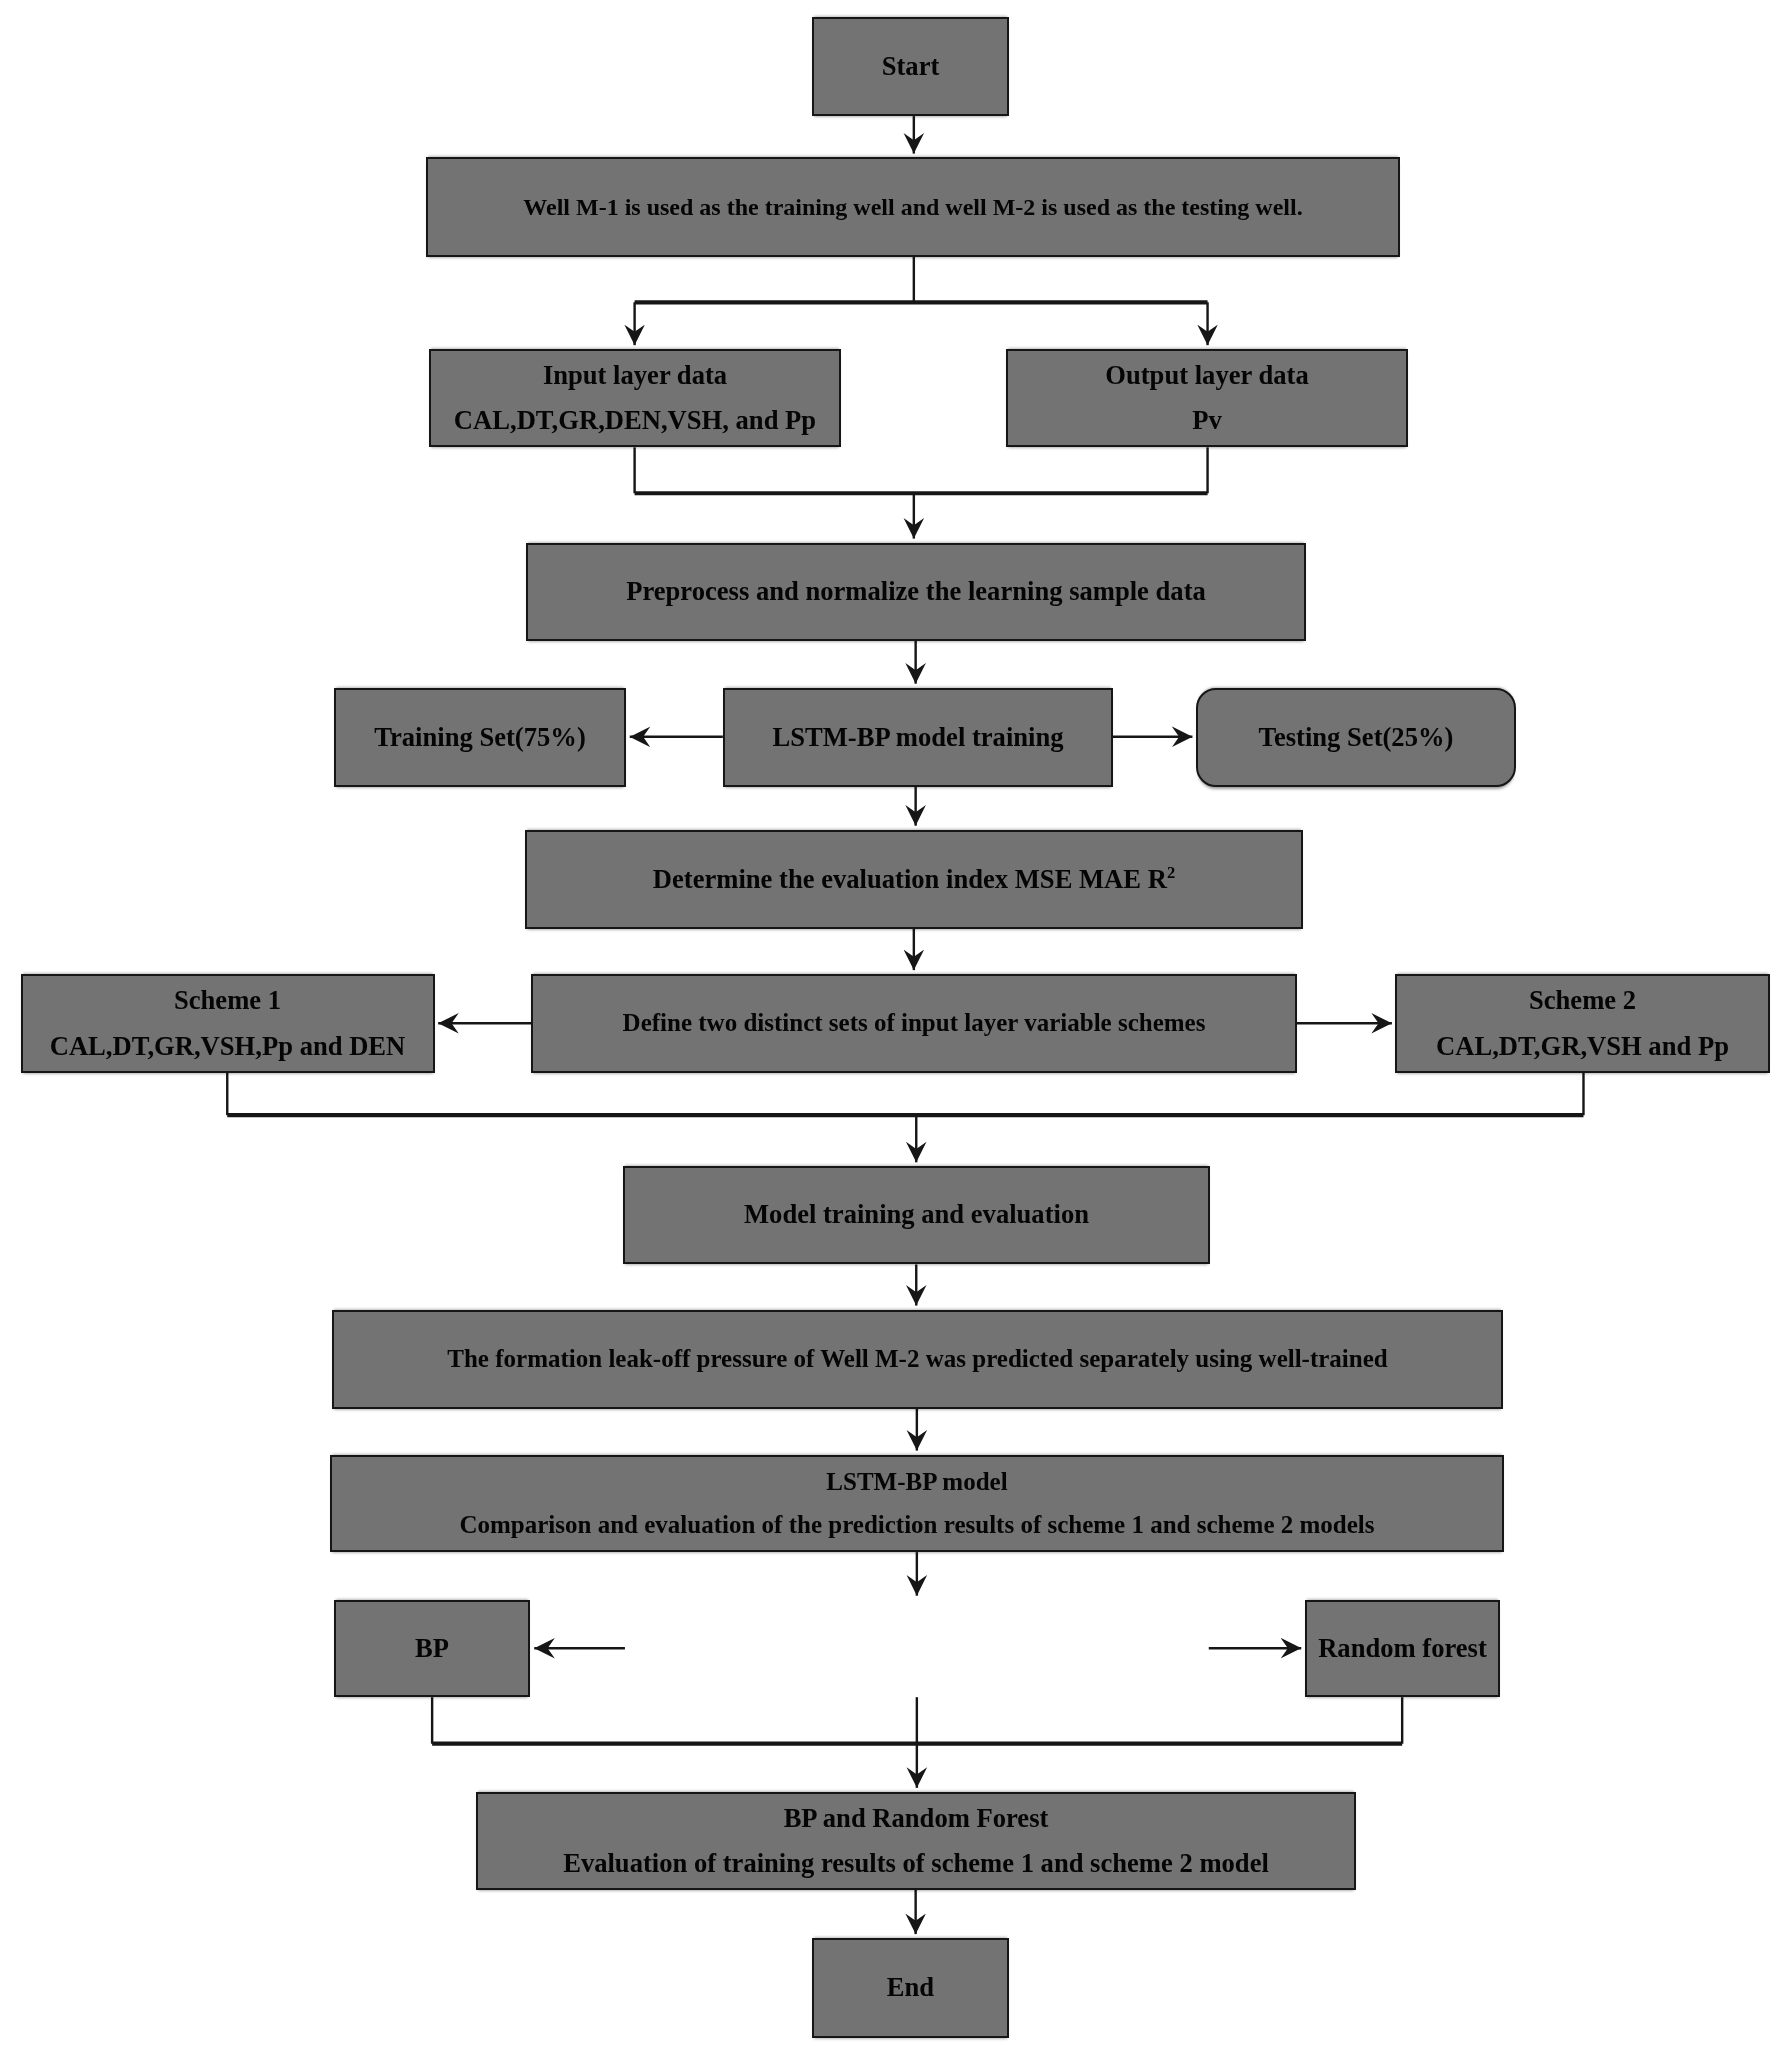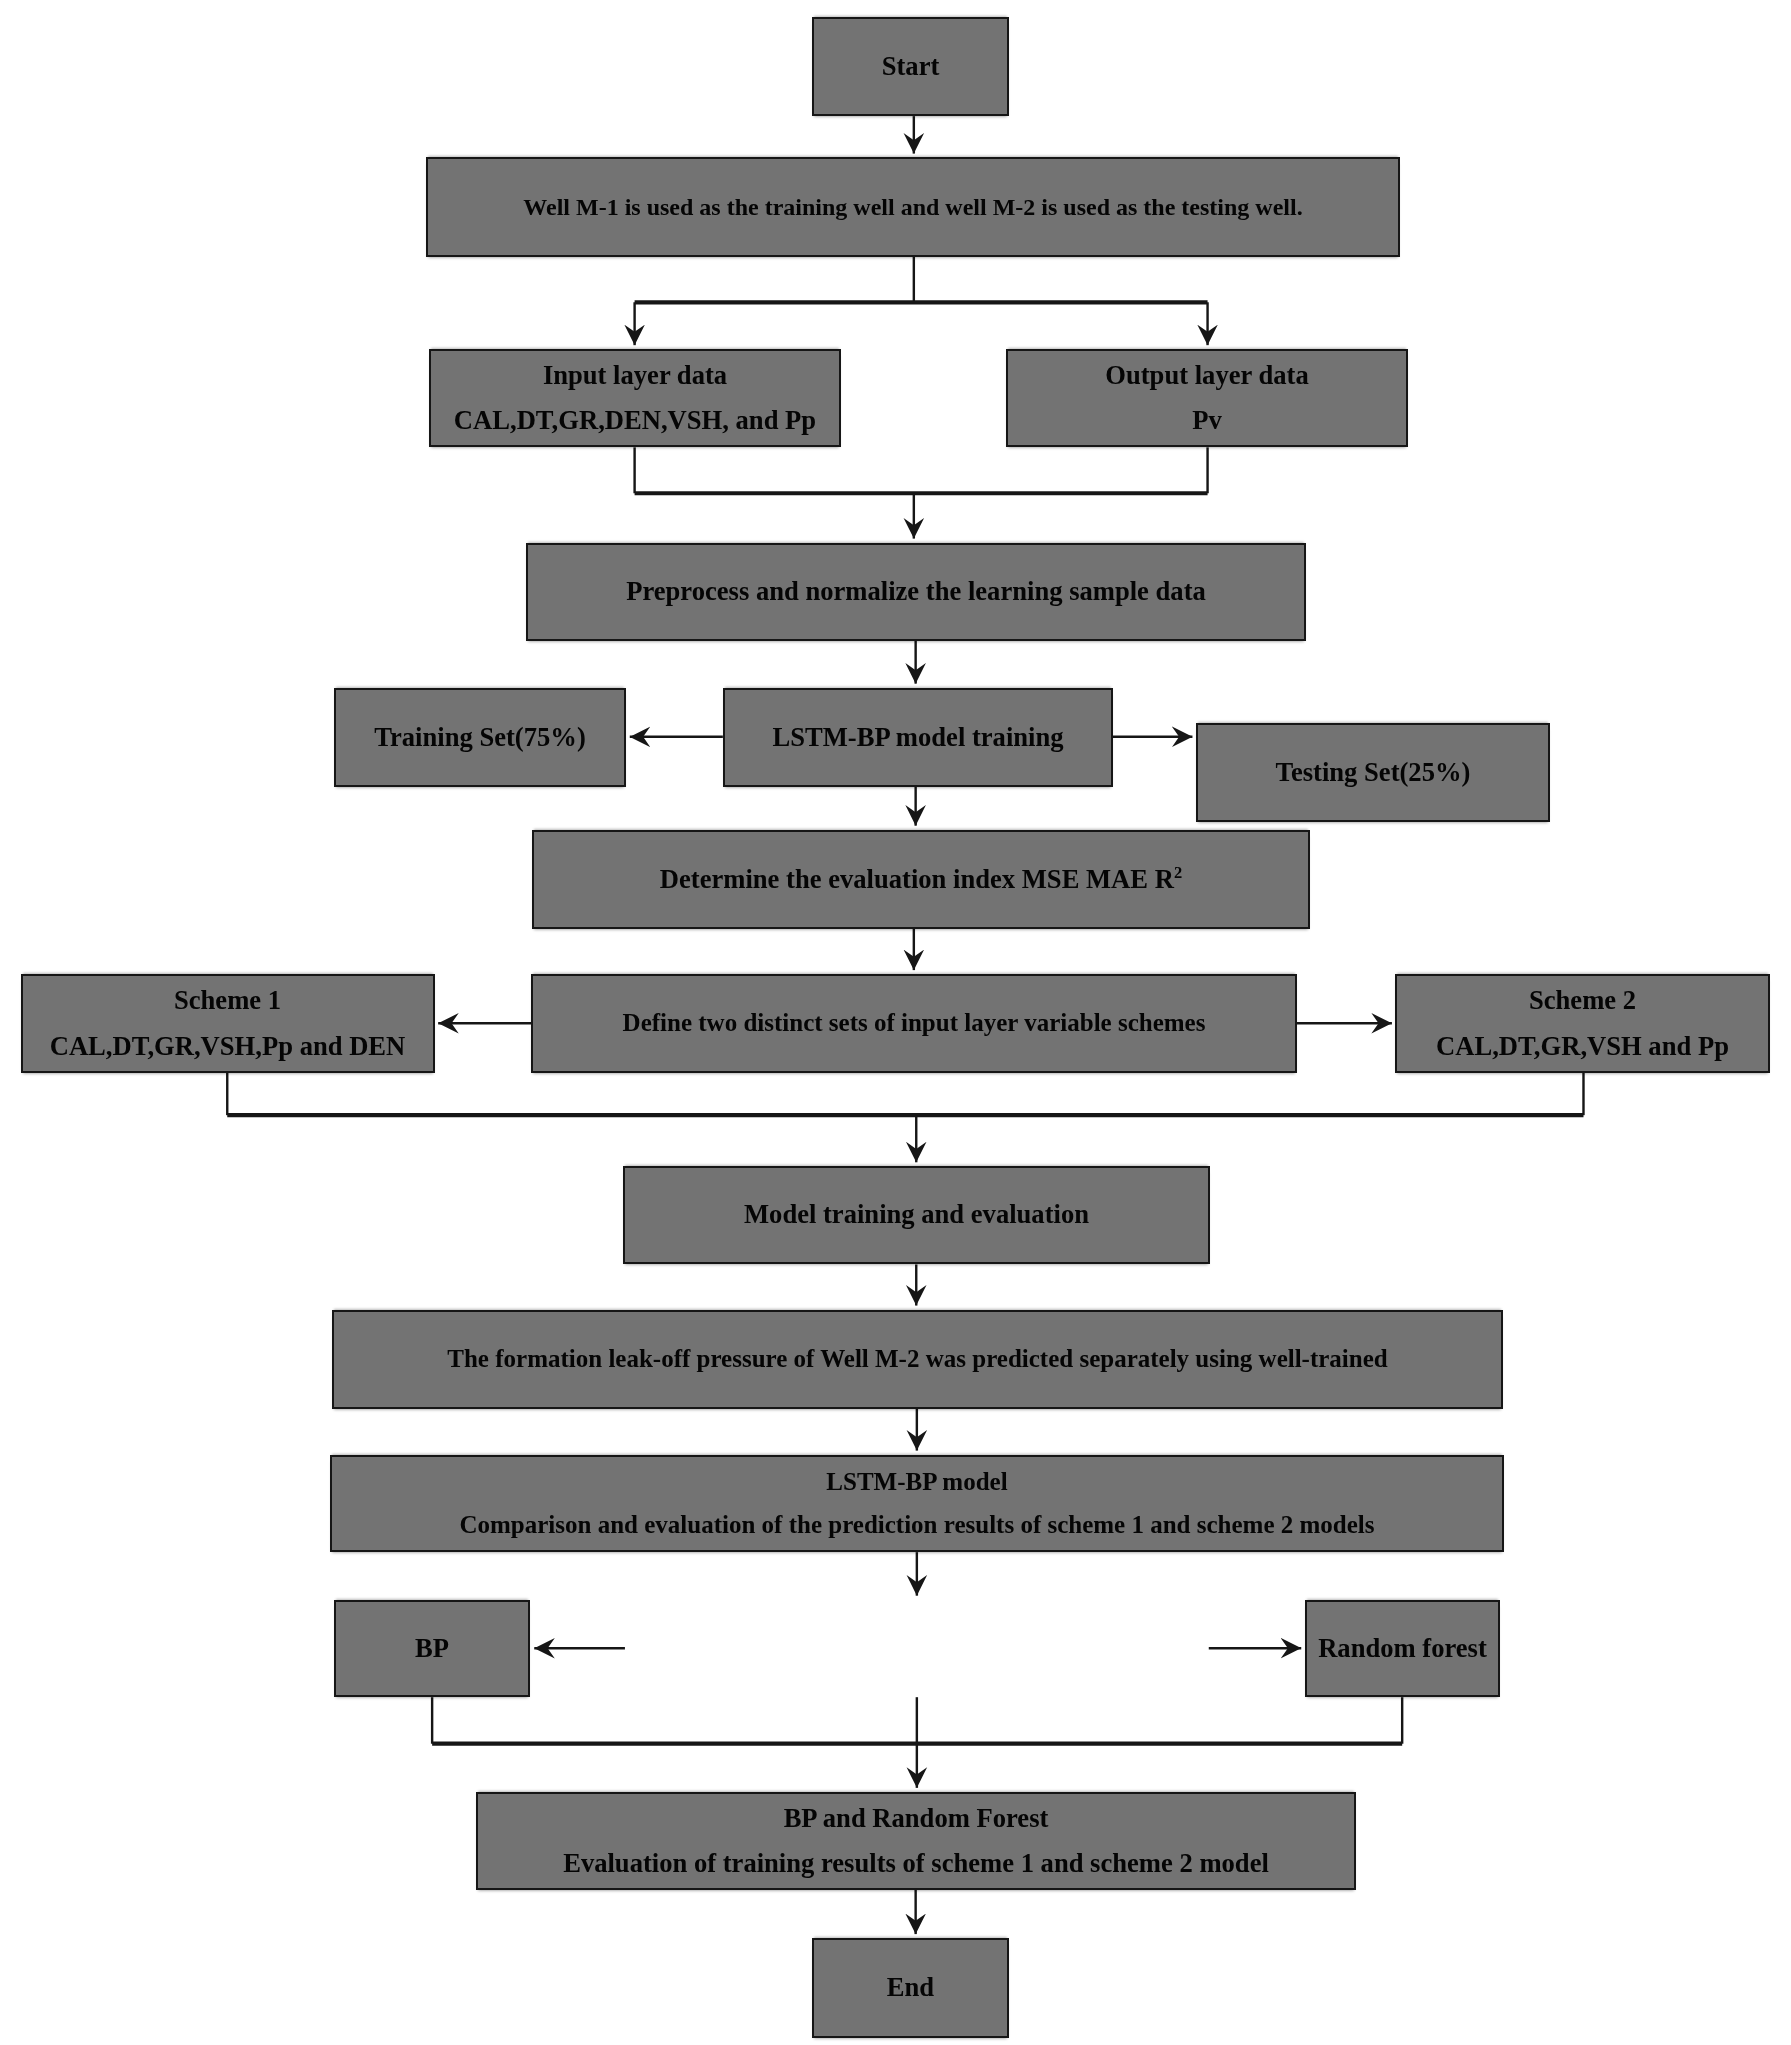--- a/index.html
+++ b/index.html
@@ -119,25 +119,25 @@
   </div>
 
   <div class="node" style="left:334px; top:688px; width:292px; height:99px;">
     <div class="lbl">Training Set(75%)</div>
   </div>
 
   <div class="node" style="left:723px; top:688px; width:390px; height:99px;">
     <div class="lbl">LSTM-BP model training</div>
   </div>
 
-  <div class="node" style="left:1196px; top:723px; width:354px; height:99px;">
+  <div class="node" style="left:1196px; top:688px; width:320px; height:99px;border-radius:20px;">
     <div class="lbl">Testing Set(25%)</div>
   </div>
 
-  <div class="node" style="left:525px; top:830px; width:778px; height:99px;margin-left:7px;">
+  <div class="node" style="left:525px; top:830px; width:778px; height:99px;">
     <div class="lbl"><span>Determine the evaluation index MSE MAE R</span><sup>2</sup></div>
   </div>
 
   <div class="node" style="left:20.5px; top:974px; width:414px; height:99px;">
     <div class="lbl">Scheme 1</div>
     <div class="lbl">CAL,DT,GR,VSH,Pp and DEN</div>
   </div>
 
   <div class="node fs42" style="left:531px; top:974px; width:766px; height:99px;">
     <div class="lbl">Define two distinct sets of input layer variable schemes</div>

